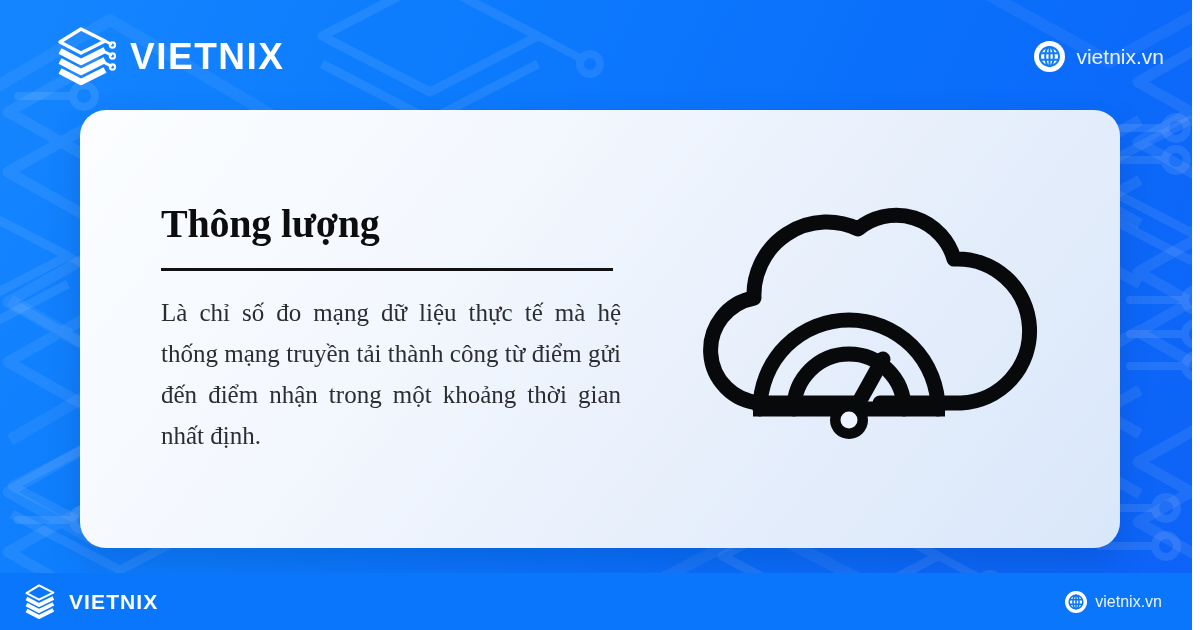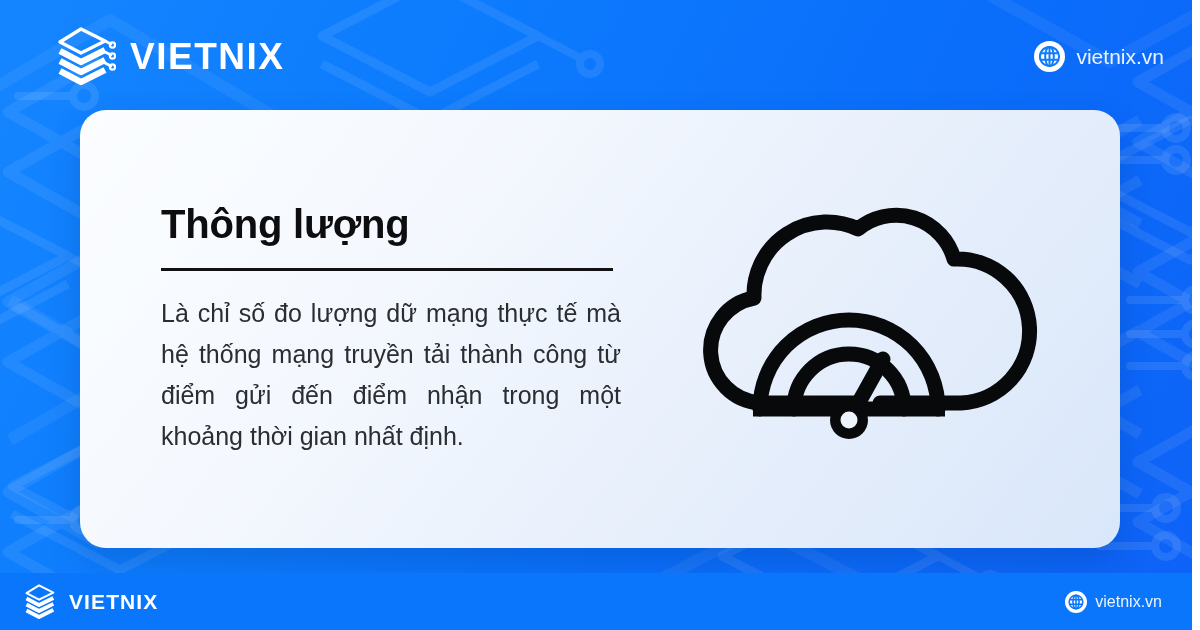--- a/index.html
+++ b/index.html
@@ -76,20 +76,21 @@
     box-shadow: 0 14px 34px rgba(4, 42, 110, 0.20);
     z-index: 6;
     overflow: hidden;
   }
 
   #card-inner {
     position: absolute;
     inset: 0;
     display: flex;
     align-items: center;
+    font-family: Liberation Serif, serif;
   }
 
   #card-text {
     width: 560px;
     padding-left: 81px;
     box-sizing: border-box;
   }
 
   #card-title {
     font-size: 40px;
@@ -253,21 +254,21 @@
       <span class="site-link-label">vietnix.vn</span>
     </div>
   </div>
 
   <div id="card">
     <div id="card-inner">
 
       <div id="card-text">
         <h1 id="card-title">Thông lượng</h1>
         <div id="card-divider"></div>
-        <p id="card-body">Là chỉ số đo lượng dữ mạng thực tế mà hệ thống mạng truyền tải thành công từ điểm gửi đến điểm nhận trong một khoảng thời gian nhất định.</p>
+        <p id="card-body">Là chỉ số đo mạng dữ liệu thực tế mà hệ thống mạng truyền tải thành công từ điểm gửi đến điểm nhận trong một khoảng thời gian nhất định.</p>
       </div>
 
       <div id="card-figure">
         <svg width="352" height="272" viewBox="0 0 352 272" aria-hidden="true">
           <g fill="none" stroke="#08090b" stroke-width="15" stroke-linecap="round" stroke-linejoin="round">
 
             <path d="M167 214
                      H70
                      a53 53 0 0 1 -6 -105
                      a73 73 0 0 1 104 -69

